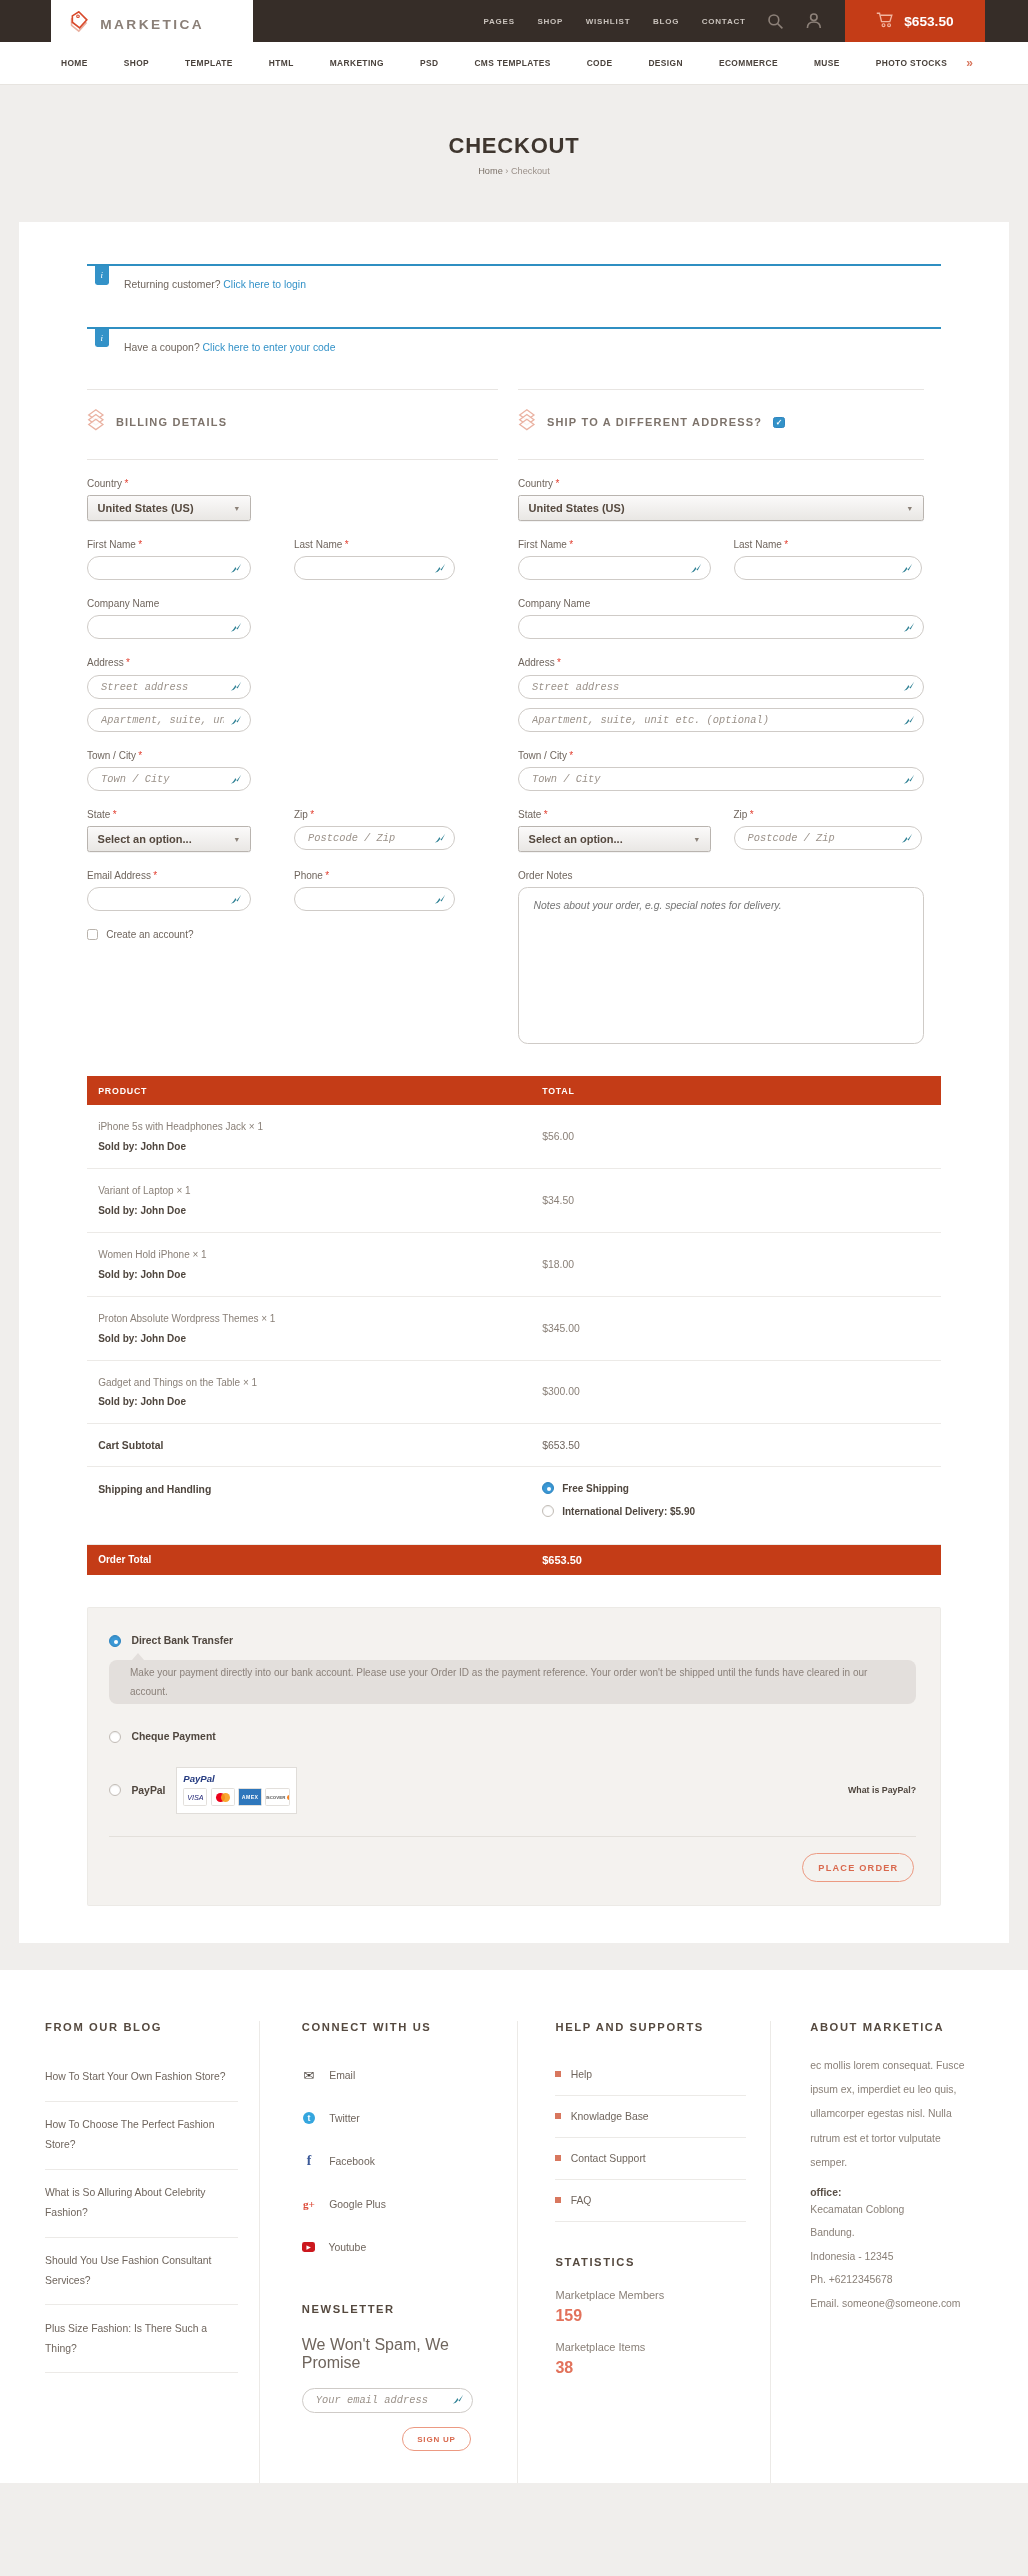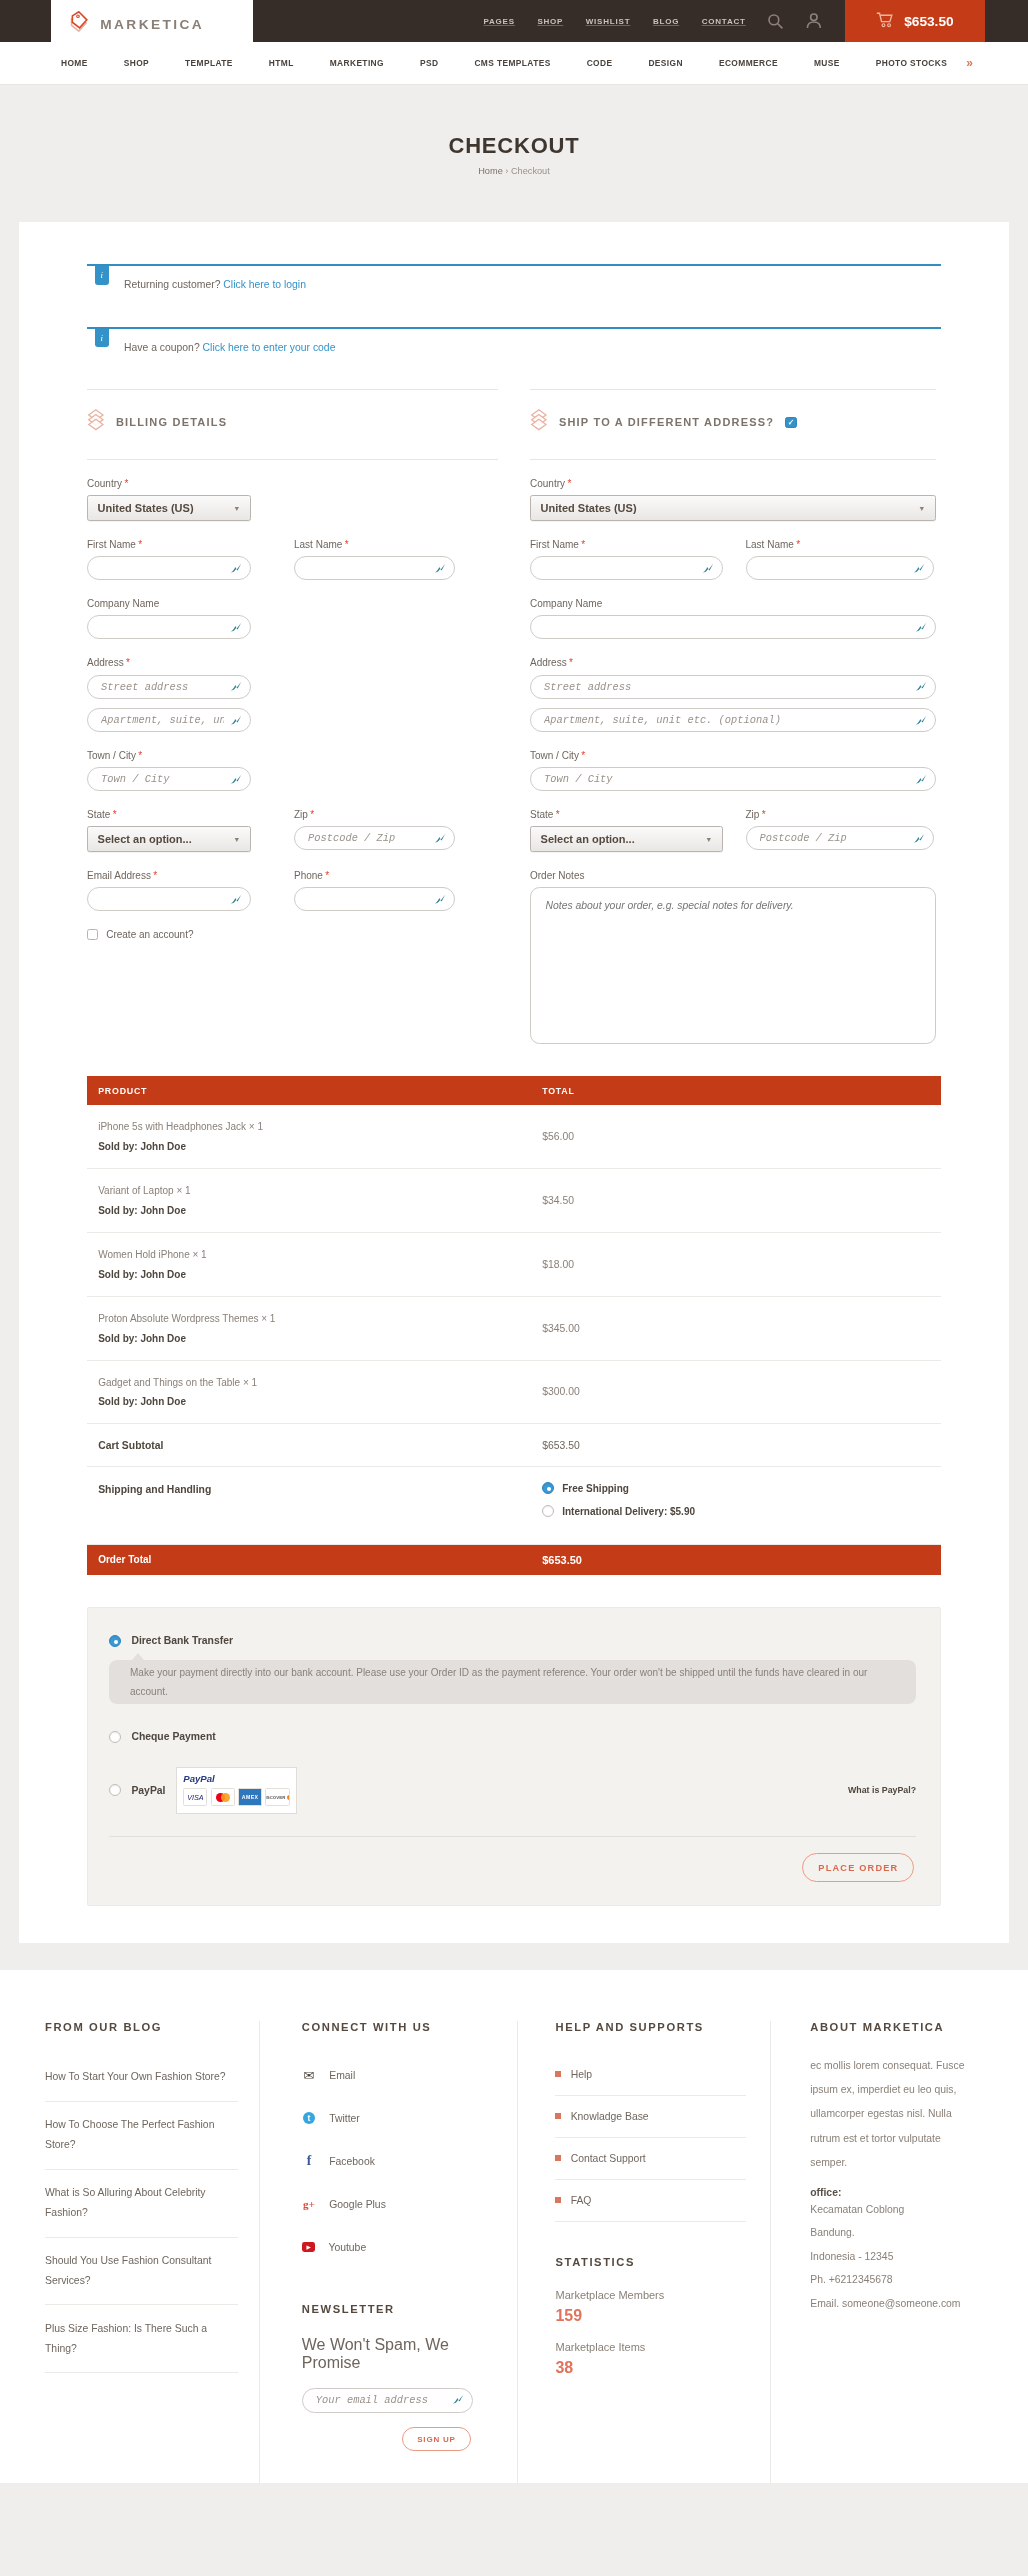--- a/index.html
+++ b/index.html
@@ -2,21 +2,21 @@
 <html style="font-size:13px"><head>
 <meta charset="utf-8">
 <style>
   * { box-sizing: border-box; margin: 0; padding: 0; }
   body { width: 1028px; background: #f0eeec; font-family: "Liberation Sans", sans-serif; color: #6f655d; }
 
   
   .topbar { height: 42px; background: #362d28; position: relative; display: flex; align-items: center; }
   .logo-box { position: absolute; left: 51px; top: 0; width: 202px; height: 48px; background: #fff; display: flex; align-items: center; gap: 9.6px; padding-left: 17.7px; z-index: 5; }
   .brand { font-size: 13.7px; font-weight: bold; letter-spacing: 2.4px; color: #8a7f77; }
-  .top-nav { margin-left: auto; display: flex; align-items: flex-start; gap: 22.5px; text-decoration: underline; }
+  .top-nav { margin-left: auto; display: flex; align-items: flex-start; gap: 22.5px; }
   .top-nav a { color: #c9c2bc; font-size: 8px; font-weight: bold; letter-spacing: 0.8px; text-decoration: none; }
   .hicon { display: inline-flex; align-items: center; margin-left: 21px; cursor: pointer; }
   .cart { width: 140px; height: 42px; background: #c43c17; margin-left: 22.5px; margin-right: 43px; display: flex; align-items: center; justify-content: center; gap: 8.8px; cursor: pointer; }
   .cart-total { color: #fff; font-size: 13.7px; font-weight: bold; }
 
   
   .menu-bar { height: 43px; background: #fff; display: flex; align-items: center; padding: 0 55px 0 61px; border-bottom: 0.8px solid #e7e4e0; }
   .menu-items { display: flex; gap: 36px; }
   .menu-items span { font-size: 8.4px; font-weight: bold; letter-spacing: 0.4px; color: #4a423c; cursor: pointer; white-space: nowrap; }
   .menu-more { margin-left: auto; color: #d8775e; font-size: 12px; font-weight: bold; cursor: pointer; }
@@ -27,21 +27,21 @@
   .crumbs { margin-top: 7.2px; font-size: 9.2px; color: #9a9089; }
   .crumbs .home { color: #7b7168; cursor: pointer; }
 
   
   .card { width: 990px; margin: 0 19px; background: #fff; padding: 42px 68px 37px; }
 
   .notice { border-top: 2.4px solid #2f8fc2; position: relative; padding: 13px 0 9.6px 37px; font-size: 10.4px; color: #6f655d; margin-bottom: 27px; }
   .notice .itab { position: absolute; left: 8px; top: 0; width: 13.7px; height: 18.5px; background: #3392c8; border-radius: 0 0 2.4px 2.4px; color: #fff; font-style: italic; font-family: "Liberation Serif", serif; font-size: 8.8px; display: flex; align-items: center; justify-content: center; }
   .notice a { color: #3392c8; text-decoration: none; cursor: pointer; }
 
-  .forms-row { display: flex; gap: 32px; margin-top: 24px; }
+  .forms-row { display: flex; gap: 20px; margin-top: 24px; }
   .fcol-l { width: 411px; }
   .fcol-r { width: 406px; }
   .sec-head { border-top: 0.8px solid #e8e5e2; border-bottom: 0.8px solid #e8e5e2; padding: 19px 0 24px; display: flex; align-items: center; gap: 11.2px; }
   .sec-title { font-size: 11px; font-weight: bold; letter-spacing: 1.2px; color: #7d736b; }
 
   .flabel { display: block; margin: 17.7px 0 6.4px; font-size: 10px; color: #6f655d; }
   .flabel .req { color: #e23d2e; font-style: normal; margin-left: 2.4px; }
   .frow { display: flex; }
   .frow > div:first-child { margin-right: 0; }
   .iwrap { position: relative; display: block; }

